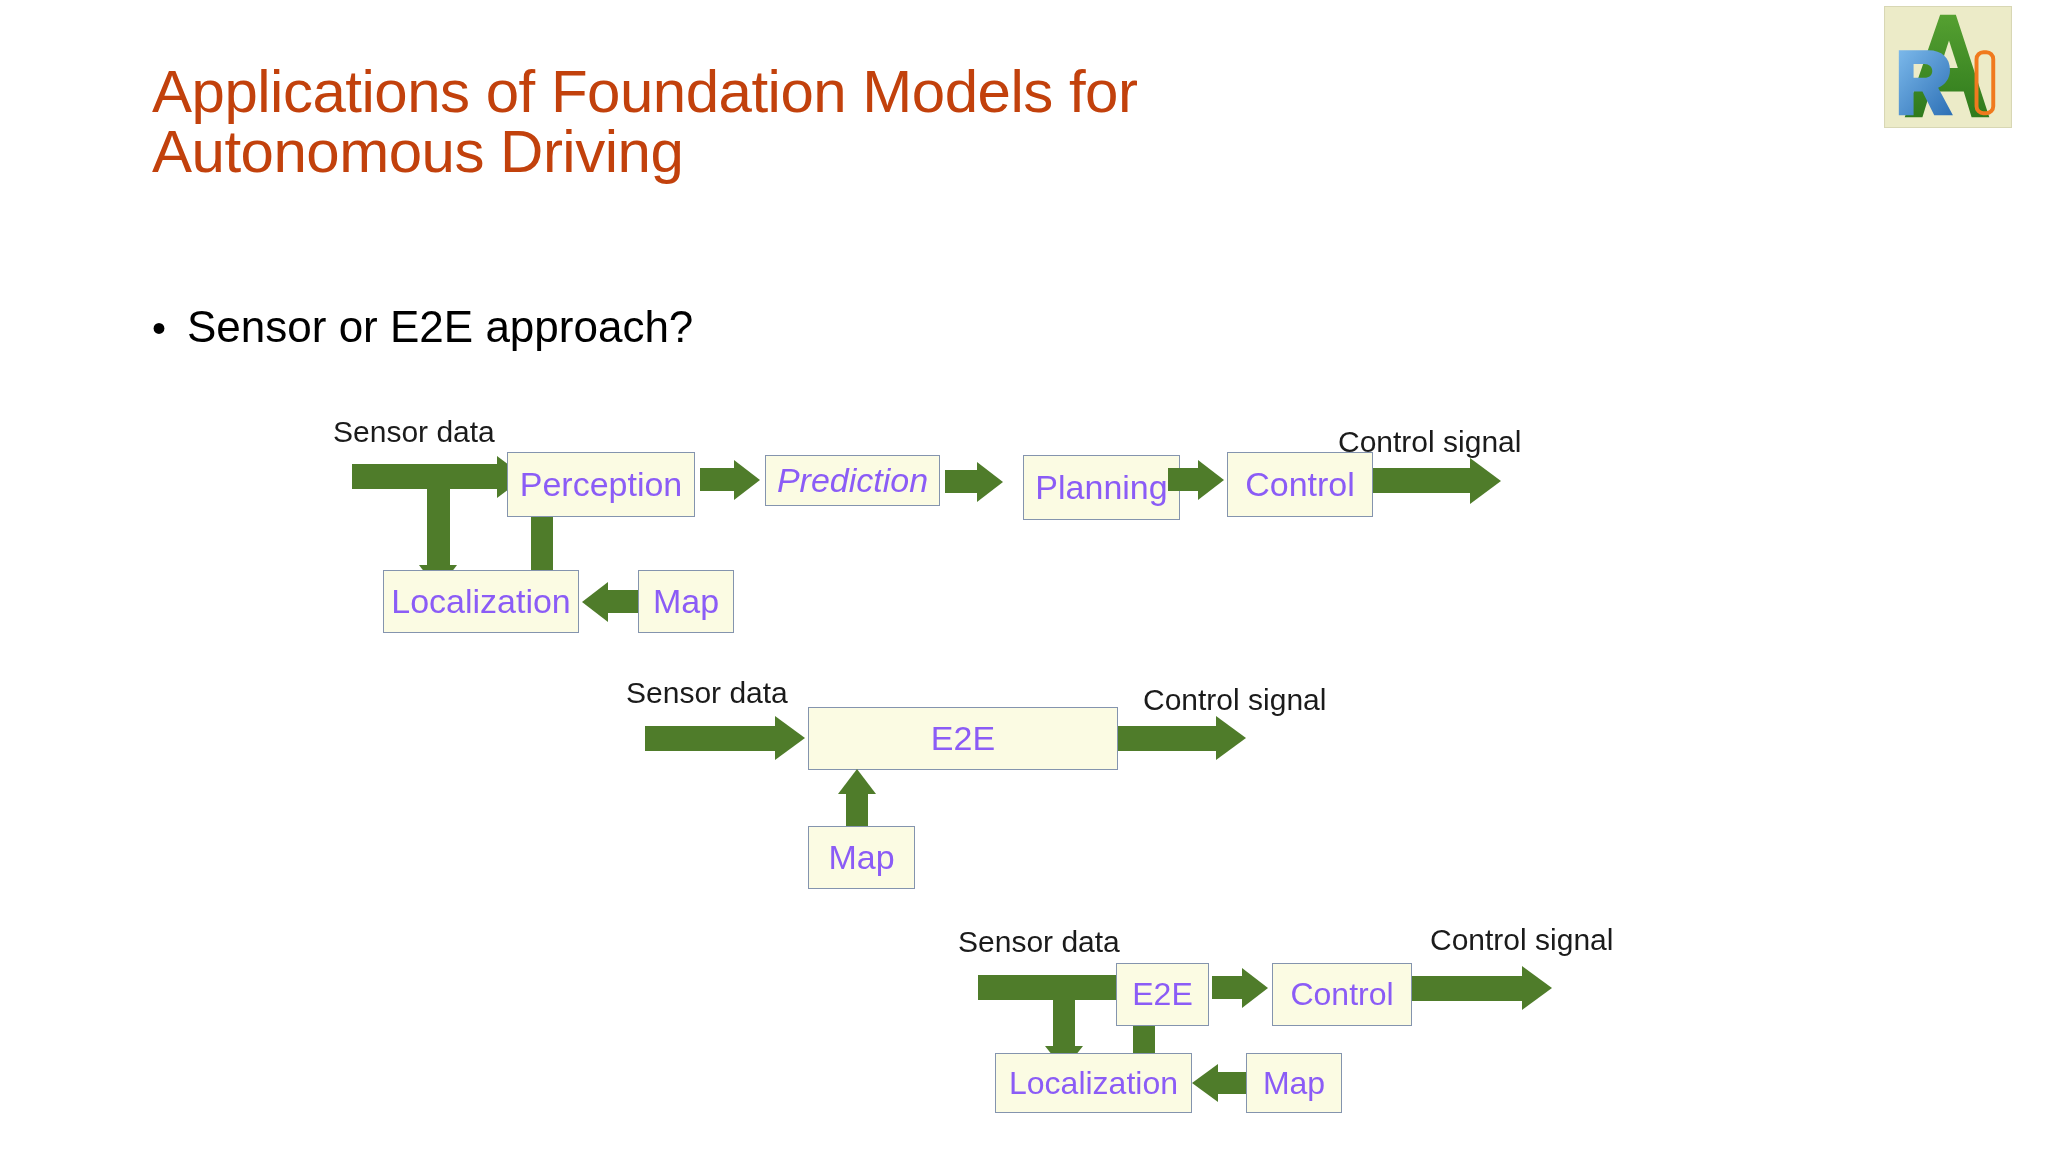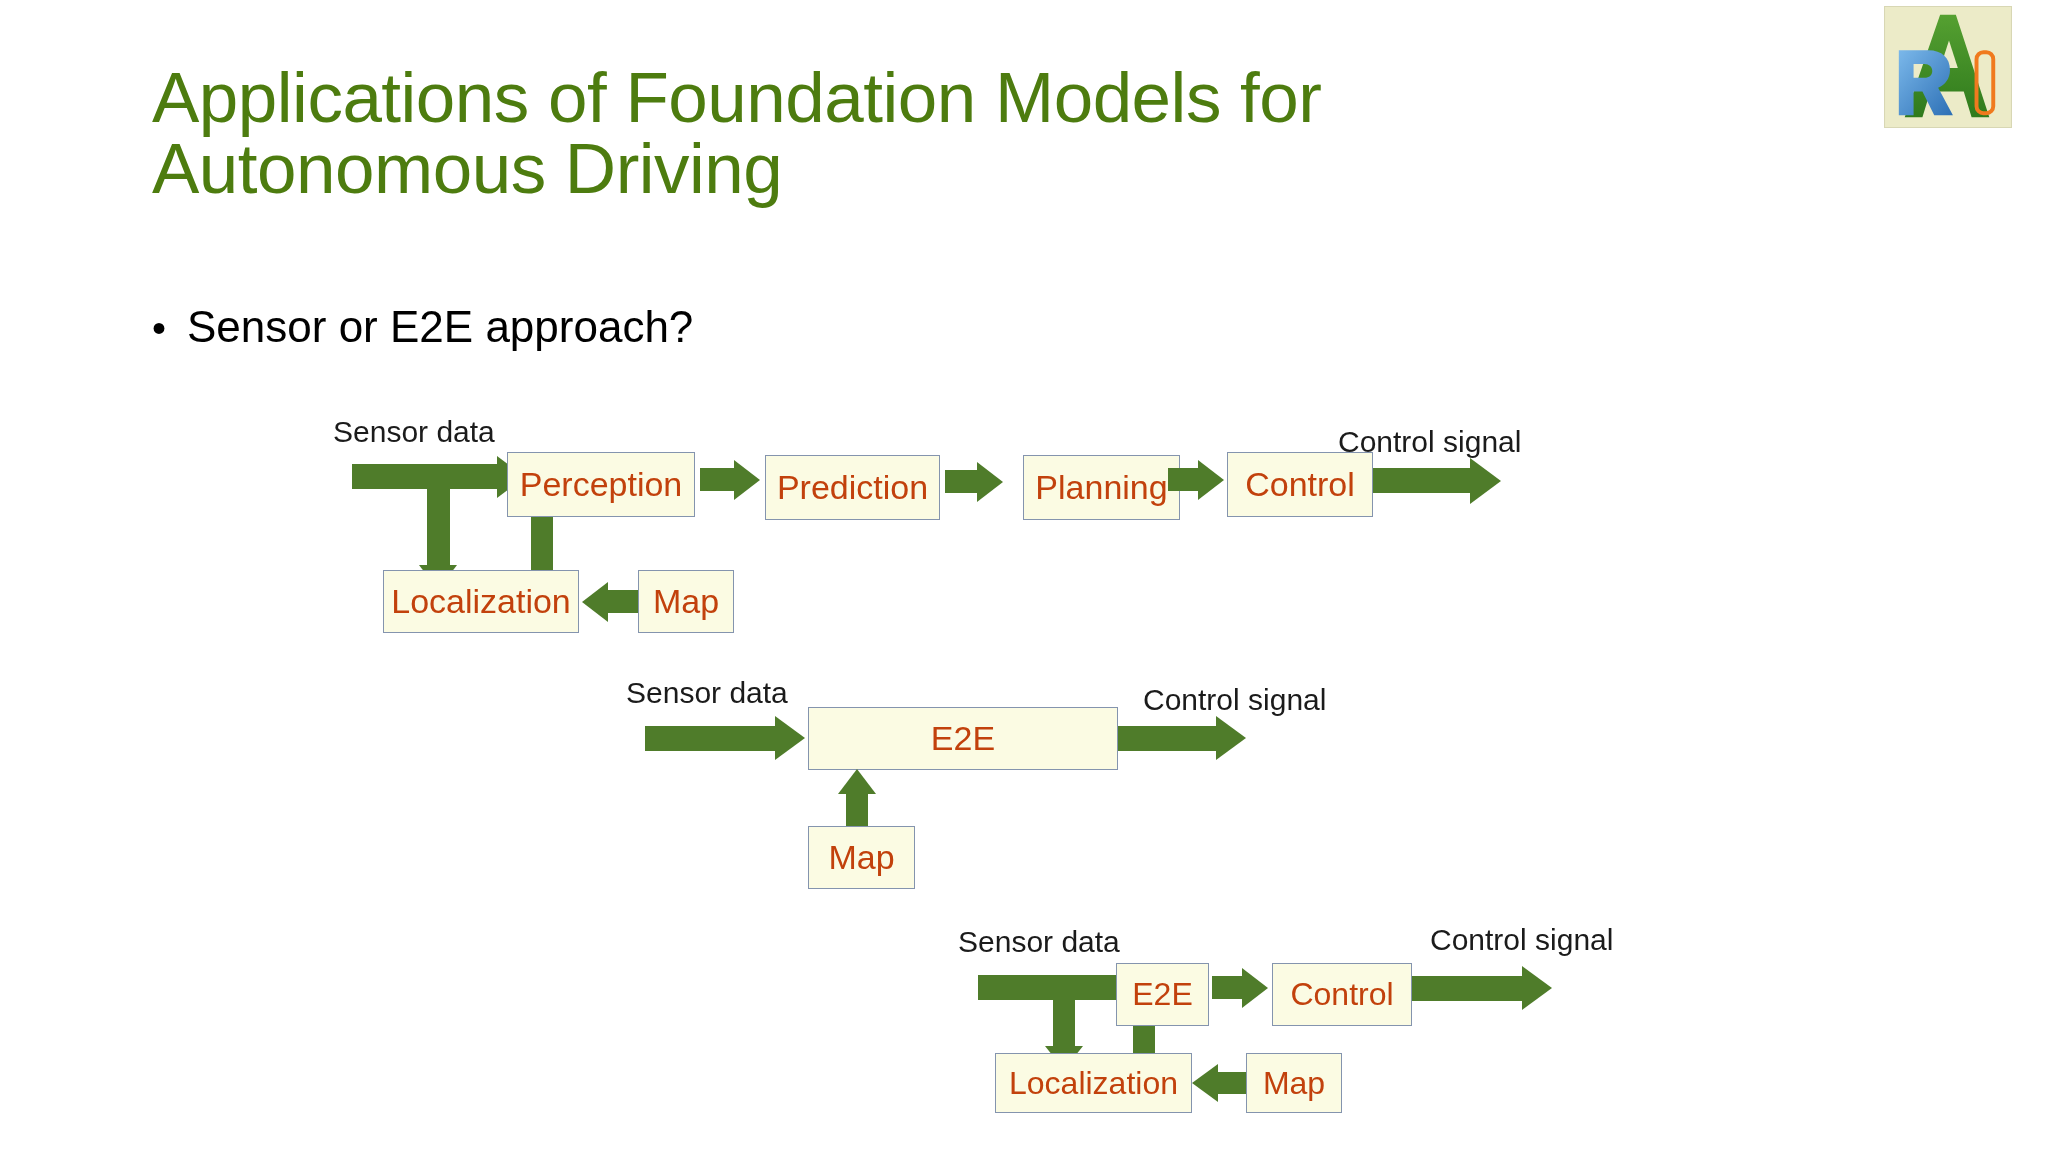--- a/index.html
+++ b/index.html
@@ -15,25 +15,25 @@
     font-family: "Liberation Sans", sans-serif;
     color: #000000;
   }
 
   
   #slide-title {
     position: absolute;
     left: 152px;
     top: 62px;
     width: 1620px;
-    font-size: 71px;
+    font-size: 60px;
     line-height: 1.0;
     font-weight: 400;
     letter-spacing: -0.5px;
-    color: #4d7c0f;
+    color: #c2410c;
     white-space: pre-line;
   }
 
   
   #bullet-row {
     position: absolute;
     left: 152px;
     top: 305px;
     display: flex;
     align-items: baseline;
@@ -79,21 +79,21 @@
 
   
   .nbox {
     position: absolute;
     background: #fbfbe3;
     border: 1.5px solid #8494ae;
     box-sizing: border-box;
     display: flex;
     align-items: center;
     justify-content: center;
-    color: #c2410c;
+    color: #8b5cf6;
     font-family: "Liberation Sans", sans-serif;
     font-weight: 400;
     white-space: nowrap;
   }
 
   
   .ar-h {            
     position: absolute;
     background: #4f7c2a;
   }
@@ -187,21 +187,21 @@
     <div class="ar-v" style="left:531px;top:510px;width:22px;height:70px;"></div>
     <div class="ar-v-head-u" style="left:523px;top:489px;border-width:0 19px 25px 19px;"></div>
 
     <div class="nbox" style="left:507px;top:452px;width:188px;height:65px;font-size:34px;">
       <span>Perception</span>
     </div>
 
     <div class="ar-h" style="left:700px;top:468px;width:34px;height:23px;"></div>
     <div class="ar-h-head" style="left:734px;top:460px;border-width:20px 0 20px 26px;"></div>
 
-    <div class="nbox" style="left:765px;top:455px;width:175px;height:65px;font-size:34px;">
+    <div class="nbox" style="left:765px;top:455px;width:175px;height:51px;font-size:34px;font-style:italic;">
       <span>Prediction</span>
     </div>
 
     <div class="ar-h" style="left:945px;top:470px;width:32px;height:23px;"></div>
     <div class="ar-h-head" style="left:977px;top:462px;border-width:20px 0 20px 26px;"></div>
 
     <div class="nbox" style="left:1007px;top:455px;width:157px;height:65px;font-size:34px;margin-left:16px;">
       <span>Planning</span>
     </div>
 

